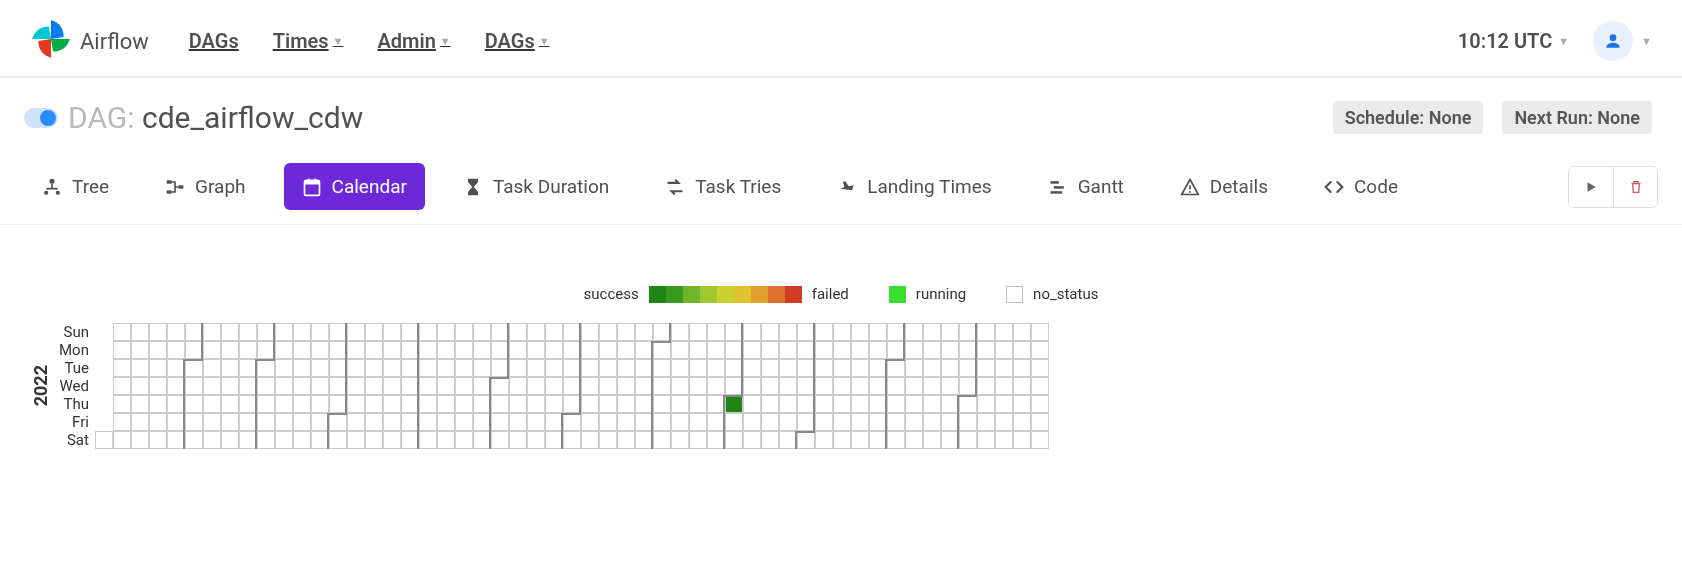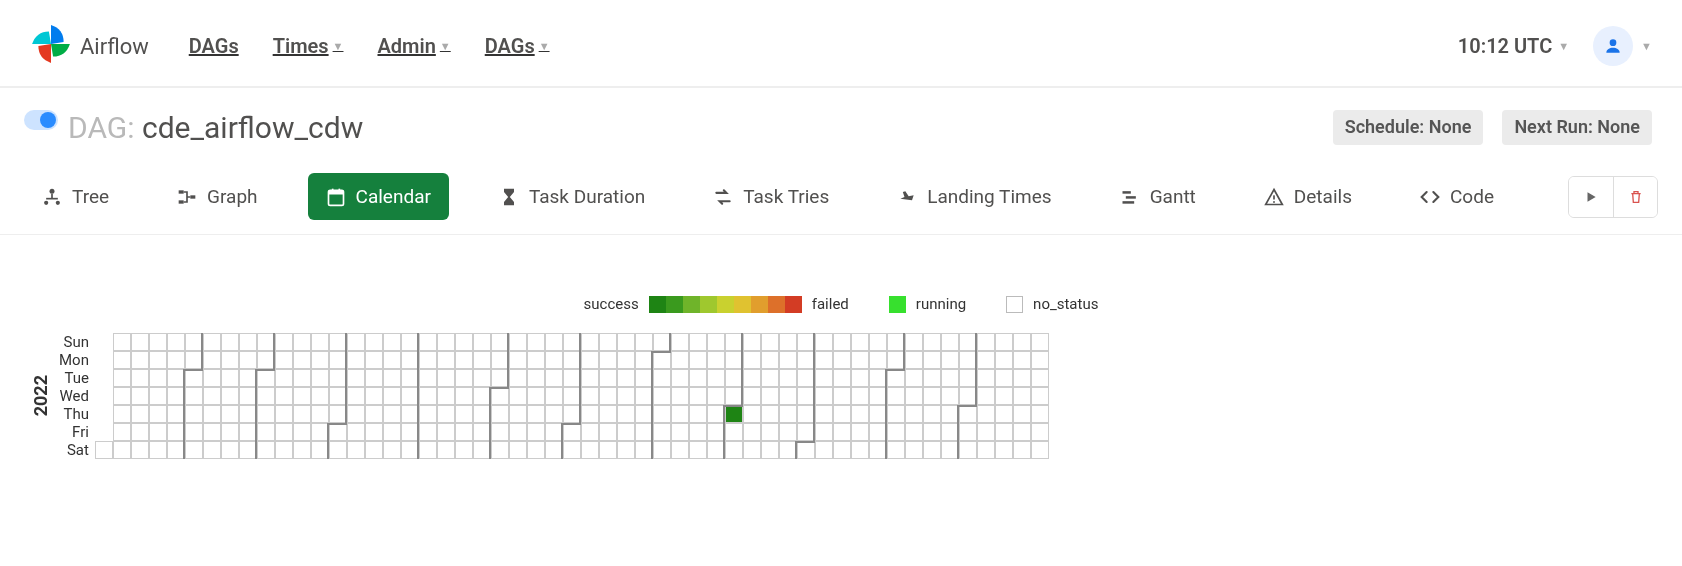--- a/index.html
+++ b/index.html
@@ -8,21 +8,21 @@
     background: #fff;
     color: #333;
     width: 1682px;
   }
   
   .navbar {
     display: flex;
     align-items: center;
     padding: 10px 30px 4px 30px;
     border-bottom: 2px solid #eee;
-    height: 88px;
+    height: 78px;
   }
   .brand { display: flex; align-items: center; gap: 8px; margin-right: 40px; }
   .brand-text { font-size: 22px; color: #51504f; font-weight: 400; }
   .nav-links { display: flex; gap: 34px; text-decoration: underline; }
   .nav-link {
     display: inline-flex; align-items: center;
     font-size: 20px; color: #51504f; font-weight: 600;
     cursor: pointer;
   }
   .nav-link .caret { margin-left: 4px; font-size: 11px; color: #aaa; }
@@ -36,21 +36,21 @@
   .avatar-wrap { display: inline-flex; align-items: center; gap: 8px; cursor: pointer; }
   .avatar {
     width: 40px; height: 40px; border-radius: 50%;
     background: #e8f0fe; display: flex; align-items: center; justify-content: center;
   }
   .avatar svg { width: 20px; height: 20px; }
   .avatar-wrap .caret { font-size: 11px; color: #aaa; }
 
   
   .dag-header {
-    display: flex; 
+    display: flex; align-items: center;
     padding: 22px 30px 10px 24px;
   }
   .switch {
     width: 34px; height: 20px; border-radius: 10px;
     background: #cde3ff; position: relative; margin-right: 10px; cursor: pointer;
   }
   .switch::after {
     content: ""; position: absolute; width: 16px; height: 16px;
     border-radius: 50%; background: #2a8cff; top: 2px; right: 2px;
   }
@@ -61,29 +61,28 @@
   .pill {
     background: #ebebeb; color: #555; font-size: 18px; font-weight: 600;
     padding: 6px 12px; border-radius: 4px; margin-left: 19px;
   }
 
   
   .tabbar {
     display: flex; align-items: center;
     padding: 18px 24px 14px 24px;
     border-bottom: 1px solid #eee;
-    gap: 12px;
   }
   .tab {
     display: inline-flex; align-items: center; gap: 10px;
     font-size: 19px; color: #51504f;
     padding: 12px 18px; border-radius: 6px;
     margin-right: 20px; cursor: pointer;
   }
-  .tab.active { background: #15803d; color: #fff; }
+  .tab.active { background: #6d28d9; color: #fff; }
   .tab .ticon { width: 20px; height: 20px; display: inline-block; }
   .tabbar .spacer { flex: 1; }
   .action-box {
     display: flex; border: 1px solid #ddd; border-radius: 6px; overflow: hidden;
   }
   .action-btn {
     width: 44px; height: 40px; display: flex; align-items: center; justify-content: center;
     cursor: pointer; background: #fff;
   }
   .action-btn + .action-btn { border-left: 1px solid #ddd; }

